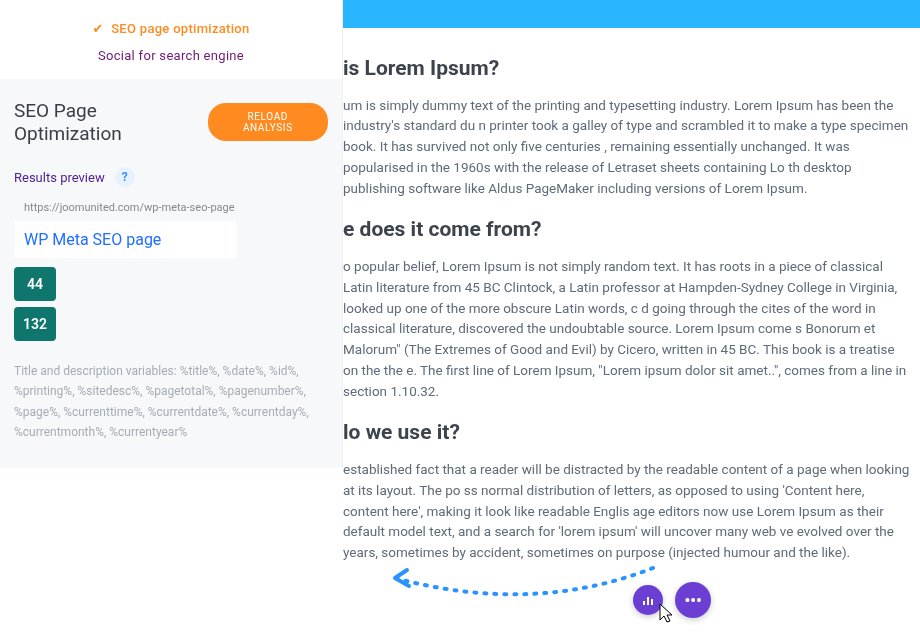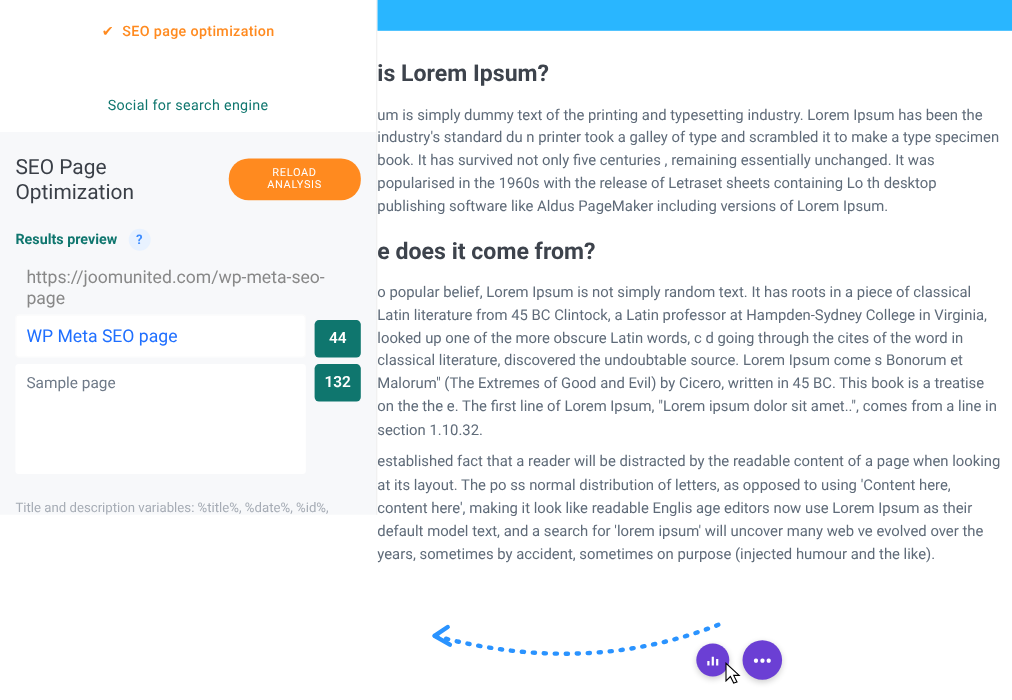--- a/index.html
+++ b/index.html
@@ -2,34 +2,34 @@
 <html><head>
 <meta charset="utf-8">
 <style>
   * { box-sizing: border-box; margin: 0; padding: 0; font-family: -apple-system, BlinkMacSystemFont, "Segoe UI", Roboto, Arial, sans-serif; }
   body { width: 920px; height: 636px; overflow: hidden; background: #fff; display: flex; }
   
   .sidebar { width: 343px; height: 468px; background: #fff; border-right: 1px solid #eee; overflow: hidden; }
   .tabs { display:flex; flex-direction: column; align-items:center; padding: 15px 0 10px; }
   .tab { padding: 6px 0; font-size: 13px; letter-spacing: 0.3px; }
   .tab.active { color: #ff8a1f; font-weight: 500; }
-  .tab.inactive { color: #0f766e; margin-top: 40px; }
+  .tab.inactive { color: #701a75; }
   .tab.active .check { margin-right:4px; }
   
   .panel { background: #f7f8fa; padding: 20px 14px 0 14px; height: calc(636px - 68px); }
   .panel-head { display:flex; align-items:center; justify-content:space-between; margin-bottom: 22px; }
   .panel-title { font-size: 19px; color:#3a3f47; font-weight: 400; }
   .reload-btn { background:#ff8a1f; color:#fff; border:none; border-radius: 18px; padding: 8px 14px; font-size:10px; letter-spacing:0.6px; font-weight:400; cursor:pointer; }
   
   .sec-label-row { display:flex; align-items:center; gap:10px; margin-bottom:14px; }
-  .sec-label { font-size: 13px; color:#0f766e; font-weight:700; }
+  .sec-label { font-size: 13px; color:#4c1d95; font-weight:400; }
   .help { width:20px; height:20px; border-radius:50%; background:#e8f2ff; color:#3c8cff; display:inline-flex; align-items:center; justify-content:center; font-size:12px; font-weight:700; cursor:pointer; }
   
-  .url { font-size:16px; color:#888; margin: 0 0 6px 10px; }
-  .title-row { display:flex; align-items:flex-end; gap:8px; margin-bottom:6px;}
+  .url { font-size:11px; color:#888; margin: 0 0 6px 10px; }
+  .title-row { display:flex; align-items:flex-start; gap:8px; margin-bottom:6px;flex-direction:column;}
   .title-input { flex:1; background:#fff; border:none; border-radius:3px; padding:10px 10px; font-size:16px; color:#1f6fff; box-shadow: inset 0 0 0 1px rgba(0,0,0,0.02); }
   .count-badge { width:42px; height:34px; border-radius:4px; background:#0f766e; color:#fff; display:flex; align-items:center; justify-content:center; font-size:14px; font-weight:600; }
   .desc-row { display:flex; align-items:flex-start; gap:8px; }
   .desc-input { flex:1; background:#fff; border:none; border-radius:3px; padding:10px; font-size:14px; color:#6f7a88; height:100px; resize:none; font-family:inherit; }
 
   .vars-text { font-size:12px; color:#a6acb5; line-height:1.7; margin: 20px 0 28px; }
   
   .section { margin-bottom: 24px; }
   .kw-box { background:#fff; border:1px solid #e1e5ea; border-radius:2px; padding:10px; min-height:48px; display:flex; gap:8px; align-items:center; flex-wrap:wrap; }
   .kw-chip { background:#0c4a6e; color:#fff; border-radius:14px; padding:5px 11px; font-size:12px; display:inline-flex; align-items:center; gap:6px;margin-left:36px; }
@@ -74,24 +74,23 @@
       <div class="sec-label-row">
         <span class="sec-label">Results preview</span>
         <span class="help">?</span>
       </div>
       <div class="url">https://joomunited.com/wp-meta-seo-page</div>
       <div class="title-row">
         <input class="title-input" value="WP Meta SEO page" style="">
         <div class="count-badge">44</div>
       </div>
       <div class="desc-row">
-        <textarea class="desc-input" style="">Sample page</textarea>
         <div class="count-badge">132</div>
       </div>
-      <div class="vars-text">Title and description variables: %title%, %date%, %id%, %sitename%, %sitedesc%, %pagetotal%, %pagenumber%, %page%, %currenttime%, %currentdate%, %currentday%, %currentmonth%, %currentyear%</div>
+      <div class="vars-text">Title and description variables: %title%, %date%, %id%, %printing%, %sitedesc%, %pagetotal%, %pagenumber%, %page%, %currenttime%, %currentdate%, %currentday%, %currentmonth%, %currentyear%</div>
     </div>
 
     <div class="section">
       <div class="sec-label-row">
         <span class="sec-label">Aldus SEO keywords</span>
         <span class="help">?</span>
       </div>
       <div class="kw-box">
         <span class="kw-chip">
           <span>SEO</span>
@@ -121,20 +120,21 @@
   </div>
 </div>
 
 <div class="main">
   <div class="top-blue"></div>
   <div class="content">
     <h2>is Lorem Ipsum?</h2>
     <p>um is simply dummy text of the printing and typesetting industry. Lorem Ipsum has been the industry's standard du n printer took a galley of type and scrambled it to make a type specimen book. It has survived not only five centuries , remaining essentially unchanged. It was popularised in the 1960s with the release of Letraset sheets containing Lo th desktop publishing software like Aldus PageMaker including versions of Lorem Ipsum.</p>
     <h2>e does it come from?</h2>
     <p>o popular belief, Lorem Ipsum is not simply random text. It has roots in a piece of classical Latin literature from 45 BC Clintock, a Latin professor at Hampden-Sydney College in Virginia, looked up one of the more obscure Latin words, c d going through the cites of the word in classical literature, discovered the undoubtable source. Lorem Ipsum come s Bonorum et Malorum" (The Extremes of Good and Evil) by Cicero, written in 45 BC. This book is a treatise on the the e. The first line of Lorem Ipsum, "Lorem ipsum dolor sit amet..", comes from a line in section 1.10.32.</p>
+    <h2>lo we use it?</h2>
     <p>established fact that a reader will be distracted by the readable content of a page when looking at its layout. The po ss normal distribution of letters, as opposed to using 'Content here, content here', making it look like readable Englis age editors now use Lorem Ipsum as their default model text, and a search for 'lorem ipsum' will uncover many web ve evolved over the years, sometimes by accident, sometimes on purpose (injected humour and the like).</p>
 
   </div>
 
   <svg class="dashed-arrow" viewBox="0 0 280 50">
     <path d="M 270 8 Q 150 55 12 18" stroke="#2a93ff" stroke-width="4" stroke-dasharray="2 8" stroke-linecap="round" fill="none"></path>
     <path d="M 12 18 L 24 10 M 12 18 L 26 26" stroke="#2a93ff" stroke-width="4" stroke-linecap="round" fill="none"></path>
   </svg>
 
   <div class="fab-row">

